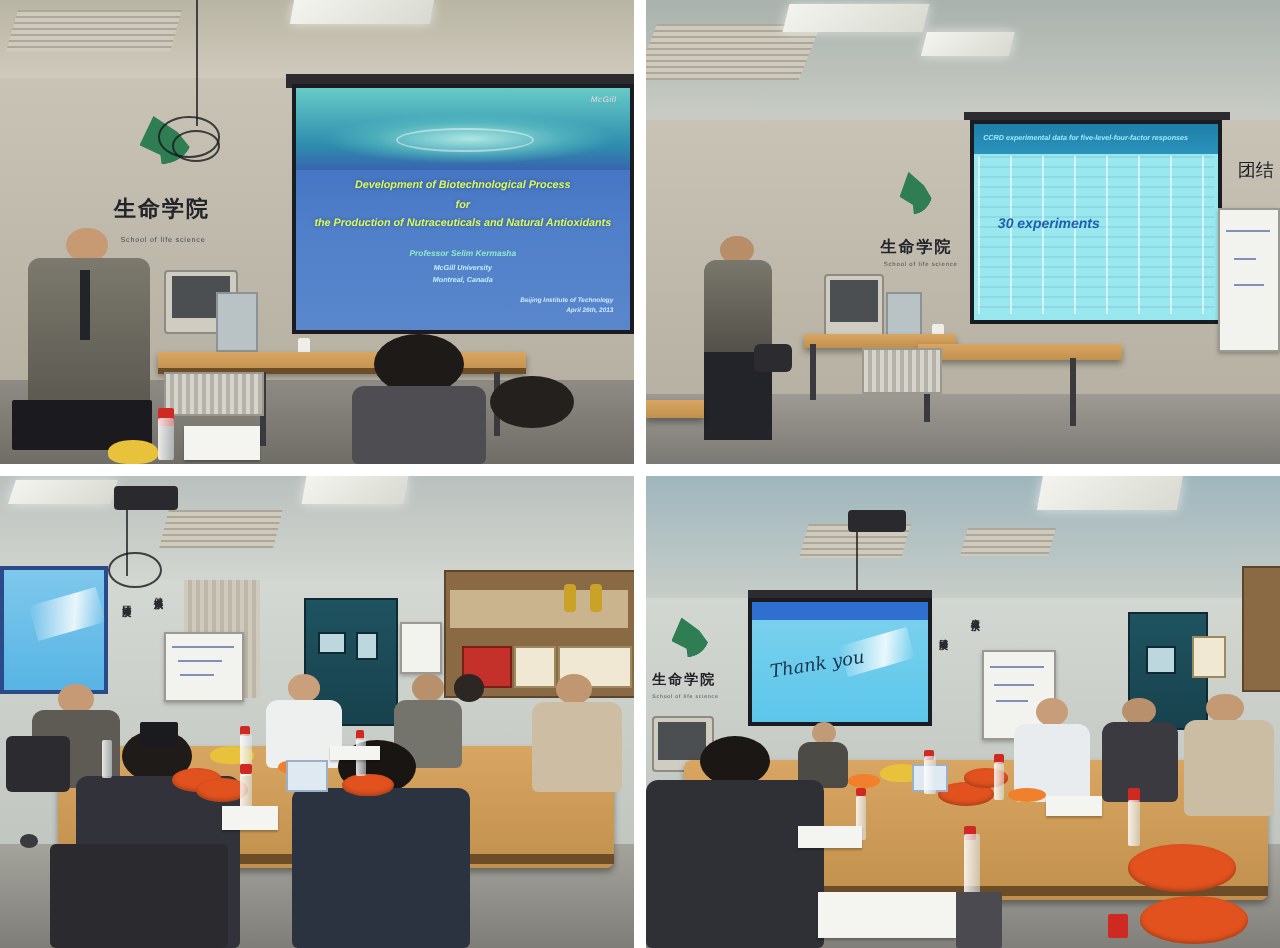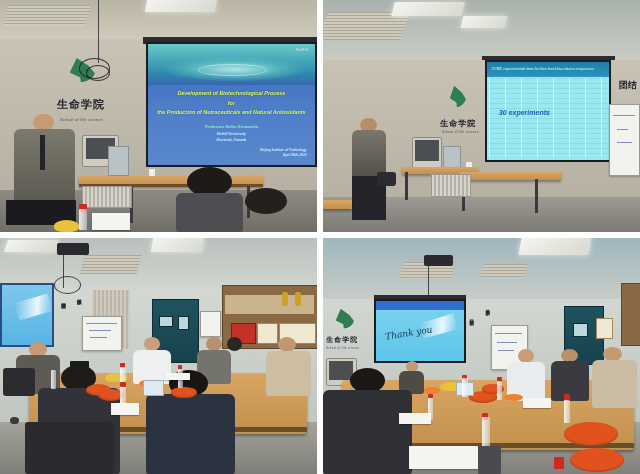--- a/index.html
+++ b/index.html
@@ -75,21 +75,21 @@
 
   
   .bird{position:absolute;}
   .bird:before{content:"";position:absolute;left:0;top:0;width:100%;height:100%;
     background:radial-gradient(ellipse at 30% 30%, #2f7d52 0 45%, transparent 46%);
     clip-path:polygon(20% 0%,55% 25%,100% 85%,60% 70%,35% 100%,30% 60%,0% 45%);}
   .cnsign{position:absolute;color:#23232a;font-weight:bold;letter-spacing:1px;}
   .ensign{position:absolute;color:#4a4a52;letter-spacing:.4px;}
 
   .vwall{position:absolute;color:#2a2a31;font-weight:bold;line-height:1.25;text-align:center;}
-  .bigcn{position:absolute;color:#1d1d24;font-weight:bold;}
+  .bigcn{position:absolute;color:#1d1d24;font-weight:normal;}
 
   .whiteboard{position:absolute;background:#f2f3ef;border:1px solid #9a9a93;box-shadow:0 1px 2px rgba(0,0,0,.25);}
   .wbink{position:absolute;background:rgba(40,60,140,.55);}
 
   .table{position:absolute;background:linear-gradient(180deg,#d8a562,#c2904d);box-shadow:0 2px 3px rgba(0,0,0,.35);}
   .tableedge{position:absolute;background:#6d4c28;}
   .leg{position:absolute;background:#3a3a3e;}
   .radiator{position:absolute;background:repeating-linear-gradient(90deg,#d7d4cb 0 2px,#b4b1a8 2px 4px);border:1px solid #9b978e;}
   .monitor{position:absolute;background:#cfccc2;border:1px solid #8e8b82;border-radius:2px;}
   .monitor:after{content:"";position:absolute;left:8%;top:8%;right:8%;bottom:22%;background:#4c4f52;}

